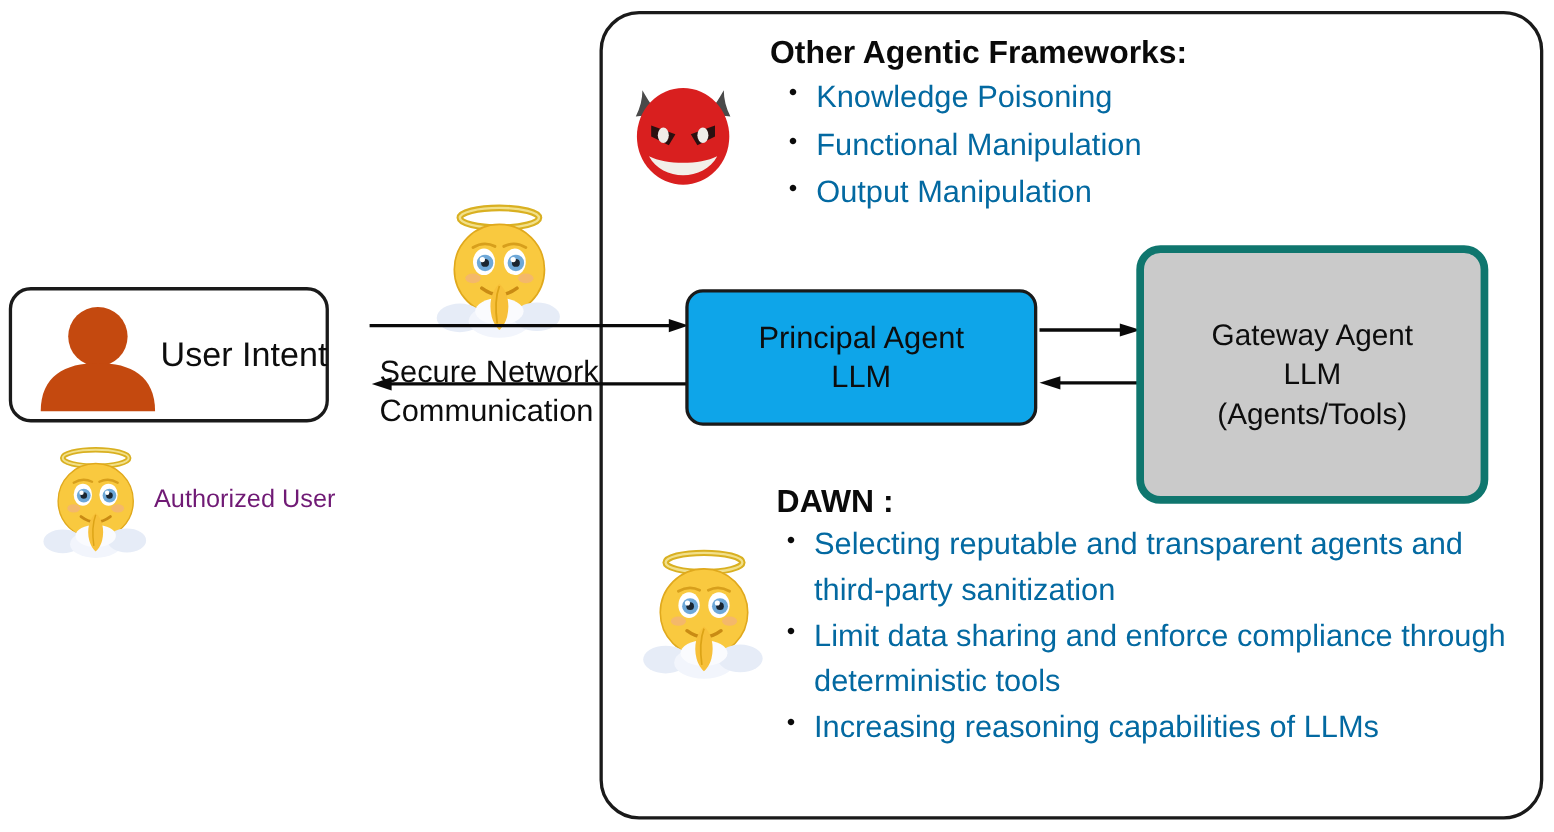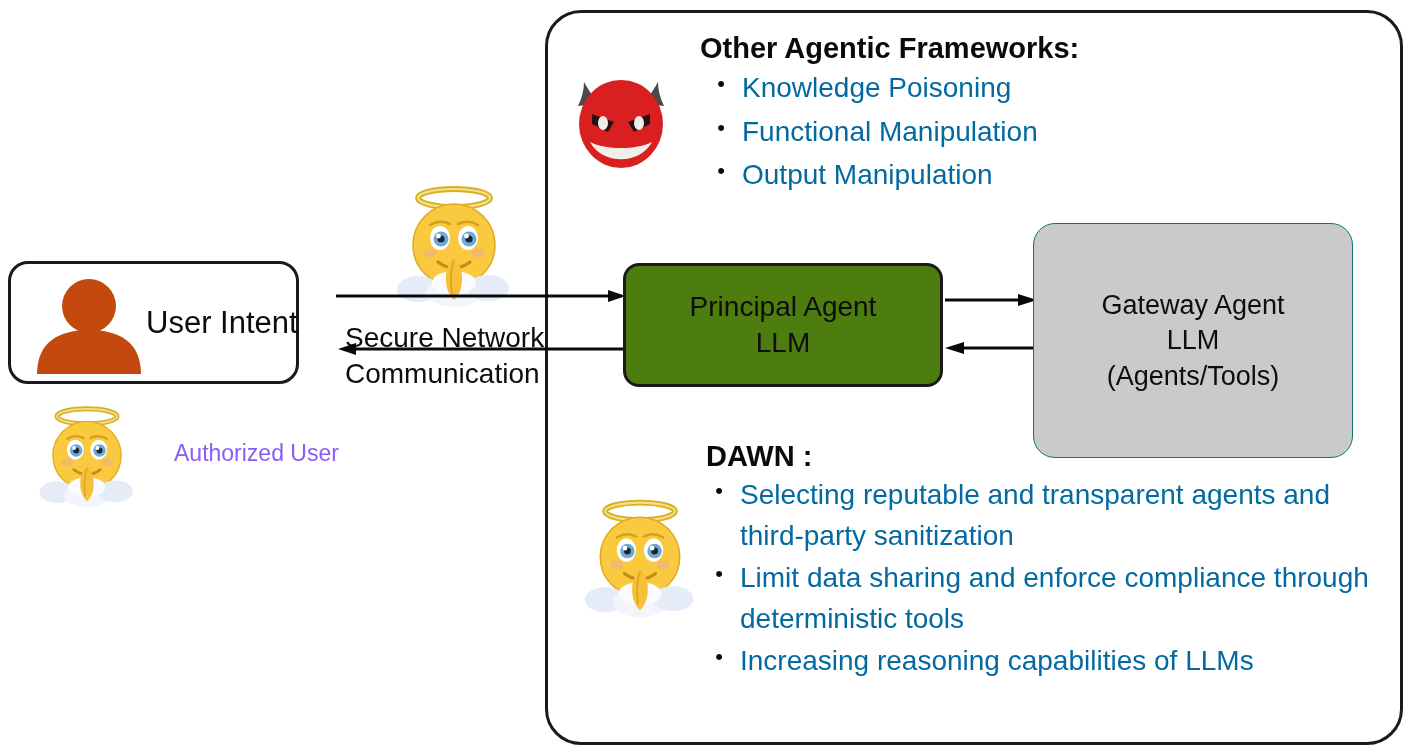--- a/index.html
+++ b/index.html
@@ -54,41 +54,41 @@
 
   
   #principal-agent-box {
     left: 623px;
     top: 263px;
     width: 320px;
     height: 124px;
     border: 3px solid #1a1a1a;
     border-radius: 16px;
     box-sizing: border-box;
-    background: #4d7c0f;
+    background: #0ea5e9;
     display: flex;
     flex-direction: column;
     align-items: center;
     justify-content: center;
     gap: 2px;
   }
   #principal-agent-box .ln {
     font-size: 28px;
     color: #0d0d0d;
     line-height: 1.22;
     white-space: nowrap;
   }
 
   
   #gateway-agent-box {
     left: 1033px;
     top: 223px;
     width: 320px;
     height: 235px;
-    border: 1px solid #0f766e;
+    border: 7px solid #0f766e;
     border-radius: 22px;
     box-sizing: border-box;
     background: #cacaca;
     display: flex;
     flex-direction: column;
     align-items: center;
     justify-content: center;
     gap: 1px;
   }
   #gateway-agent-box .ln {
@@ -142,23 +142,22 @@
     font-size: 28px;
     line-height: 1.28;
     color: #0d0d0d;
   }
 
   
   #authorized-user-caption {
     left: 140px;
     top: 440px;
     font-size: 23px;
-    color: #8b5cf6;
-    white-space: nowrap;
-    margin-left: 34px;
+    color: #701a75;
+    white-space: nowrap;
   }
 
   
   .arrow-svg { position: absolute; overflow: visible; }
 
   
   .emoji { position: absolute; }
 </style>
 </head>
 <body>

